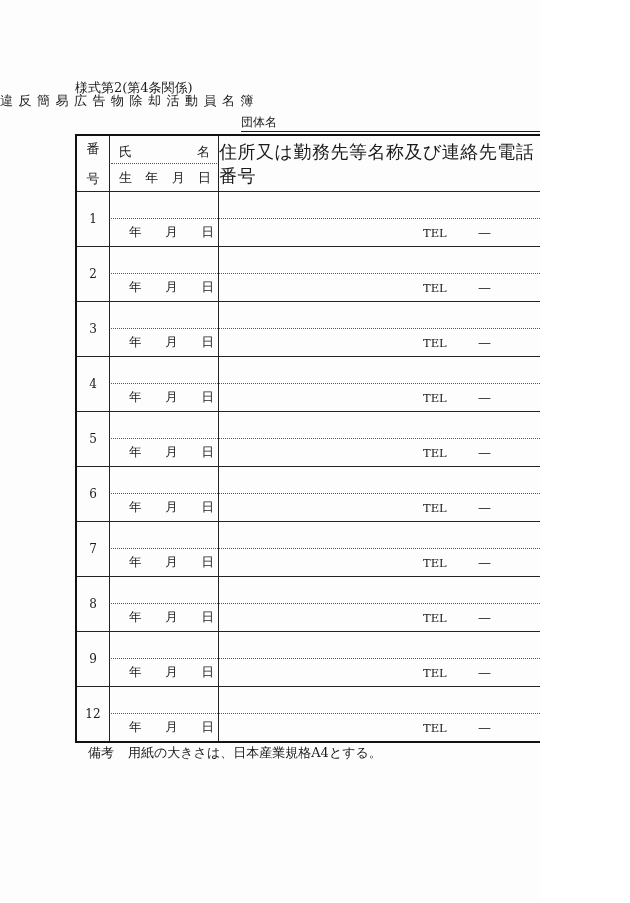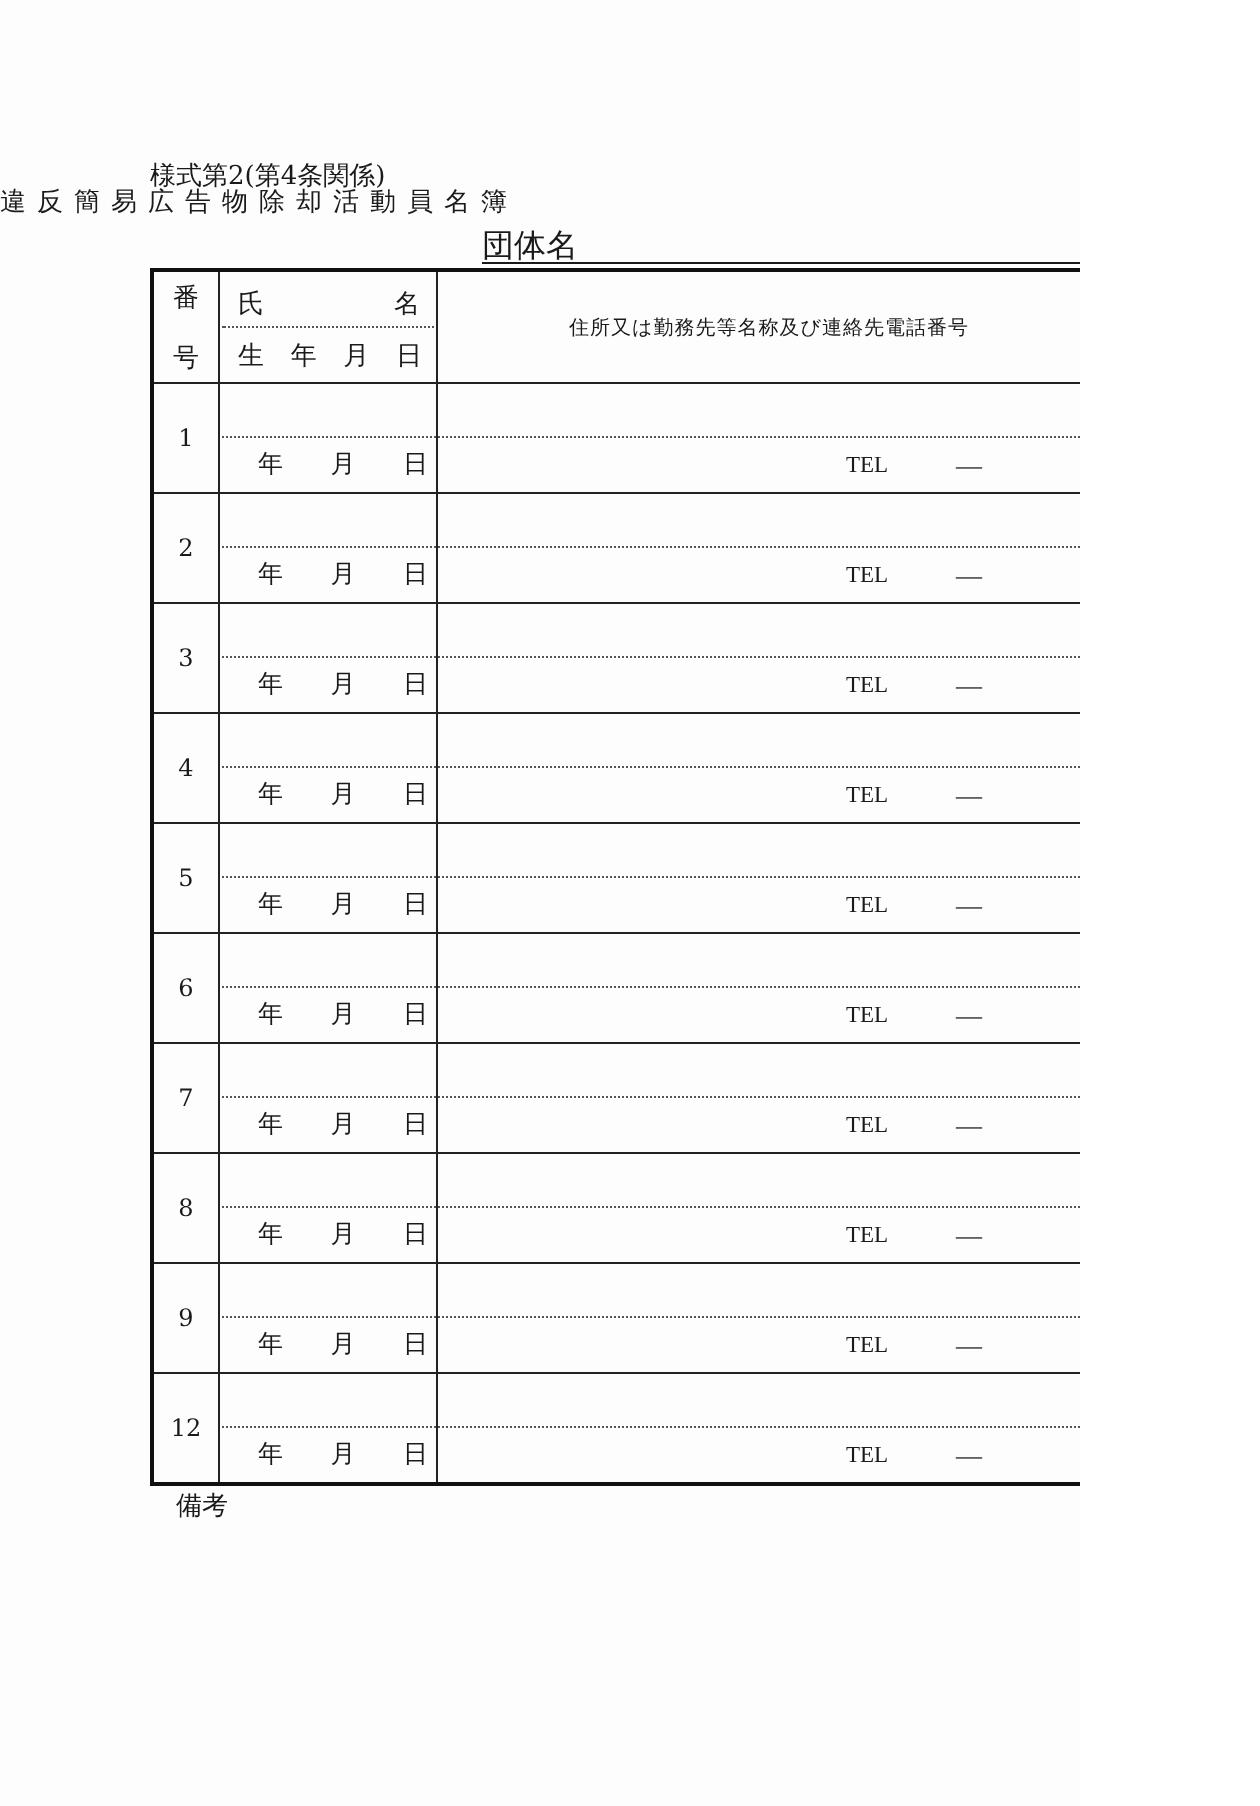--- a/index.html
+++ b/index.html
@@ -32,21 +32,21 @@
     font-size: 13px;
     letter-spacing: 5.5px;
     white-space: nowrap;
   }
   .group-name {
     position: absolute;
     left: 241px;
     top: 116px;
     width: 306px;
     border-bottom: 1.5px solid #1a1a1a;
-    font-size: 16px;
+    font-size: 12px;
     padding-bottom: 2px;
     line-height: 13px;
   }
   .roster-table {
     position: absolute;
     left: 75px;
     top: 134px;
     width: 477px;
     border: 2px solid #111;
     background: #fdfdfd;
@@ -68,21 +68,20 @@
   }
   .cell-name {
     width: 109px;
     border-right: 1px solid #222;
     position: relative;
     flex: none;
   }
   .cell-addr {
     flex: 1;
     position: relative;
-    font-family: Liberation Serif, serif;
   }
   
   .header-num {
     width: 33px;
     border-right: 1px solid #222;
     display: flex;
     flex-direction: column;
     align-items: center;
     justify-content: center;
     gap: 12px;
@@ -113,21 +112,21 @@
     width: 92px;
     display: flex;
     justify-content: space-between;
     font-size: 13px;
   }
   .header-addr {
     flex: 1;
     display: flex;
     align-items: center;
     justify-content: center;
-    font-size: 10px;
+    font-size: 18px;
     letter-spacing: 0.5px;
   }
   
   .row-dotted {
     position: absolute;
     left: 34px;
     right: 0;
     top: 26px;
     border-top: 1px dotted #555;
   }
@@ -372,15 +371,16 @@
           <span class="tel-dash">—</span>
         </div>
       </div>
       <div class="row-dotted"></div>
     </div>
 
   </div>
 
   <div class="note">
     <span class="note-label">備考</span>
+    <span>用紙の大きさは、日本産業規格A4とする。</span>
   </div>
 
 </div>
 
 </body></html>

